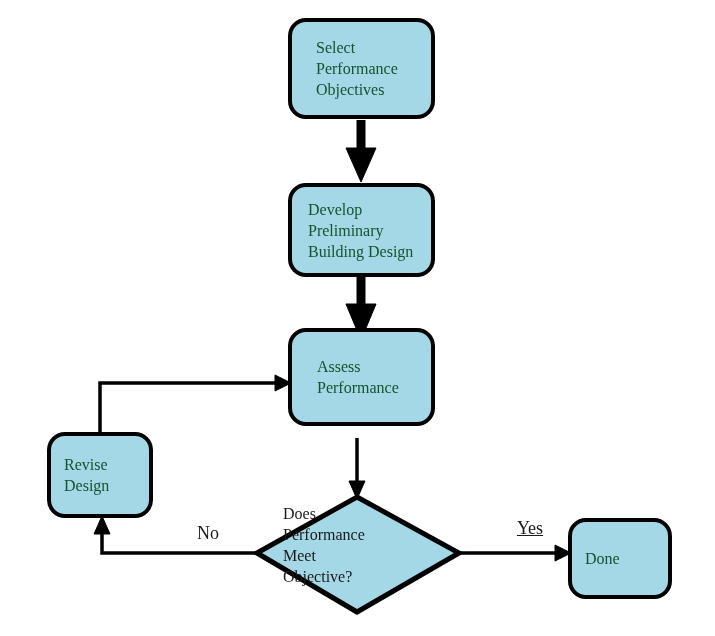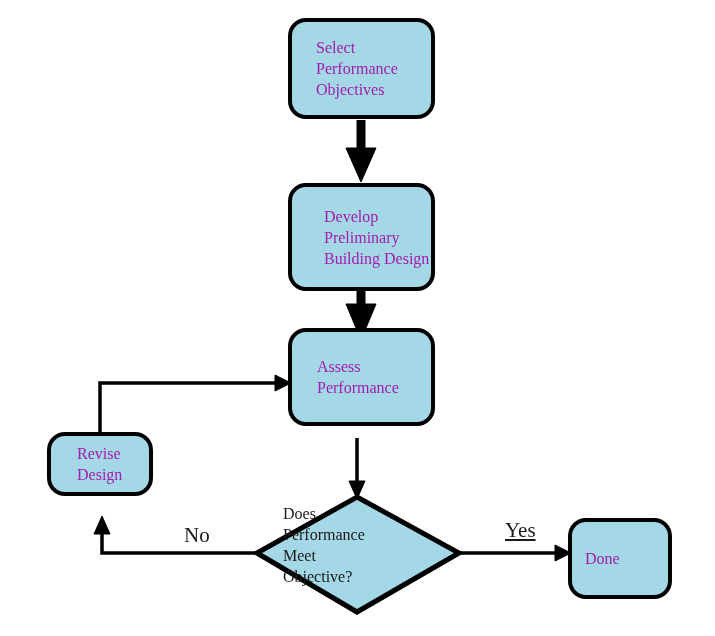--- a/index.html
+++ b/index.html
@@ -23,49 +23,50 @@
   }
   .node {
     position: absolute;
     box-sizing: border-box;
     background: #A5D8E6;
     border: 4px solid #000000;
     border-radius: 18px;
     display: flex;
     align-items: center;
     z-index: 2;
-    color: #a21caf;
+    color: #14532d;
     font-size: 16px;
     line-height: 21px;
   }
   .node .label {
     white-space: pre-line;
   }
   .node-select   { left: 288px; top: 18px;  width: 147px; height: 101px; padding-left: 24px; }
-  .node-develop  { left: 288px; top: 183px; width: 147px; height: 108px;  padding-left: 32px; }
+  .node-develop  { left: 288px; top: 183px; width: 147px; height: 94px;  padding-left: 16px; }
   .node-assess   { left: 288px; top: 328px; width: 147px; height: 98px;  padding-left: 25px; }
-  .node-revise   { left: 47px;  top: 432px; width: 106px; height: 64px;  padding-left: 26px; }
+  .node-revise   { left: 47px;  top: 432px; width: 106px; height: 86px;  padding-left: 13px; }
   .node-done     { left: 568px; top: 518px; width: 104px; height: 81px;  padding-left: 13px; }
   .decision-label {
     position: absolute;
     left: 283px;
     top: 503px;
     width: 150px;
     text-align: left;
     color: #1A1A1A;
     font-size: 16px;
     line-height: 21px;
     white-space: pre-line;
     z-index: 2;
   }
   .edge-label {
     position: absolute;
     color: #1A1A1A;
-    font-size: 21px;
+    font-size: 18px;
     z-index: 2;
+    text-align: center;
   }
   .edge-label-yes { left: 505px; top: 518px; width: 50px; text-decoration: underline; }
   .edge-label-no  { left: 184px; top: 523px; width: 48px; }
 </style>
 </head>
 <body>
 
 <div class="canvas">
 
   <svg class="connector-layer" width="715" height="636" viewBox="0 0 715 636">

